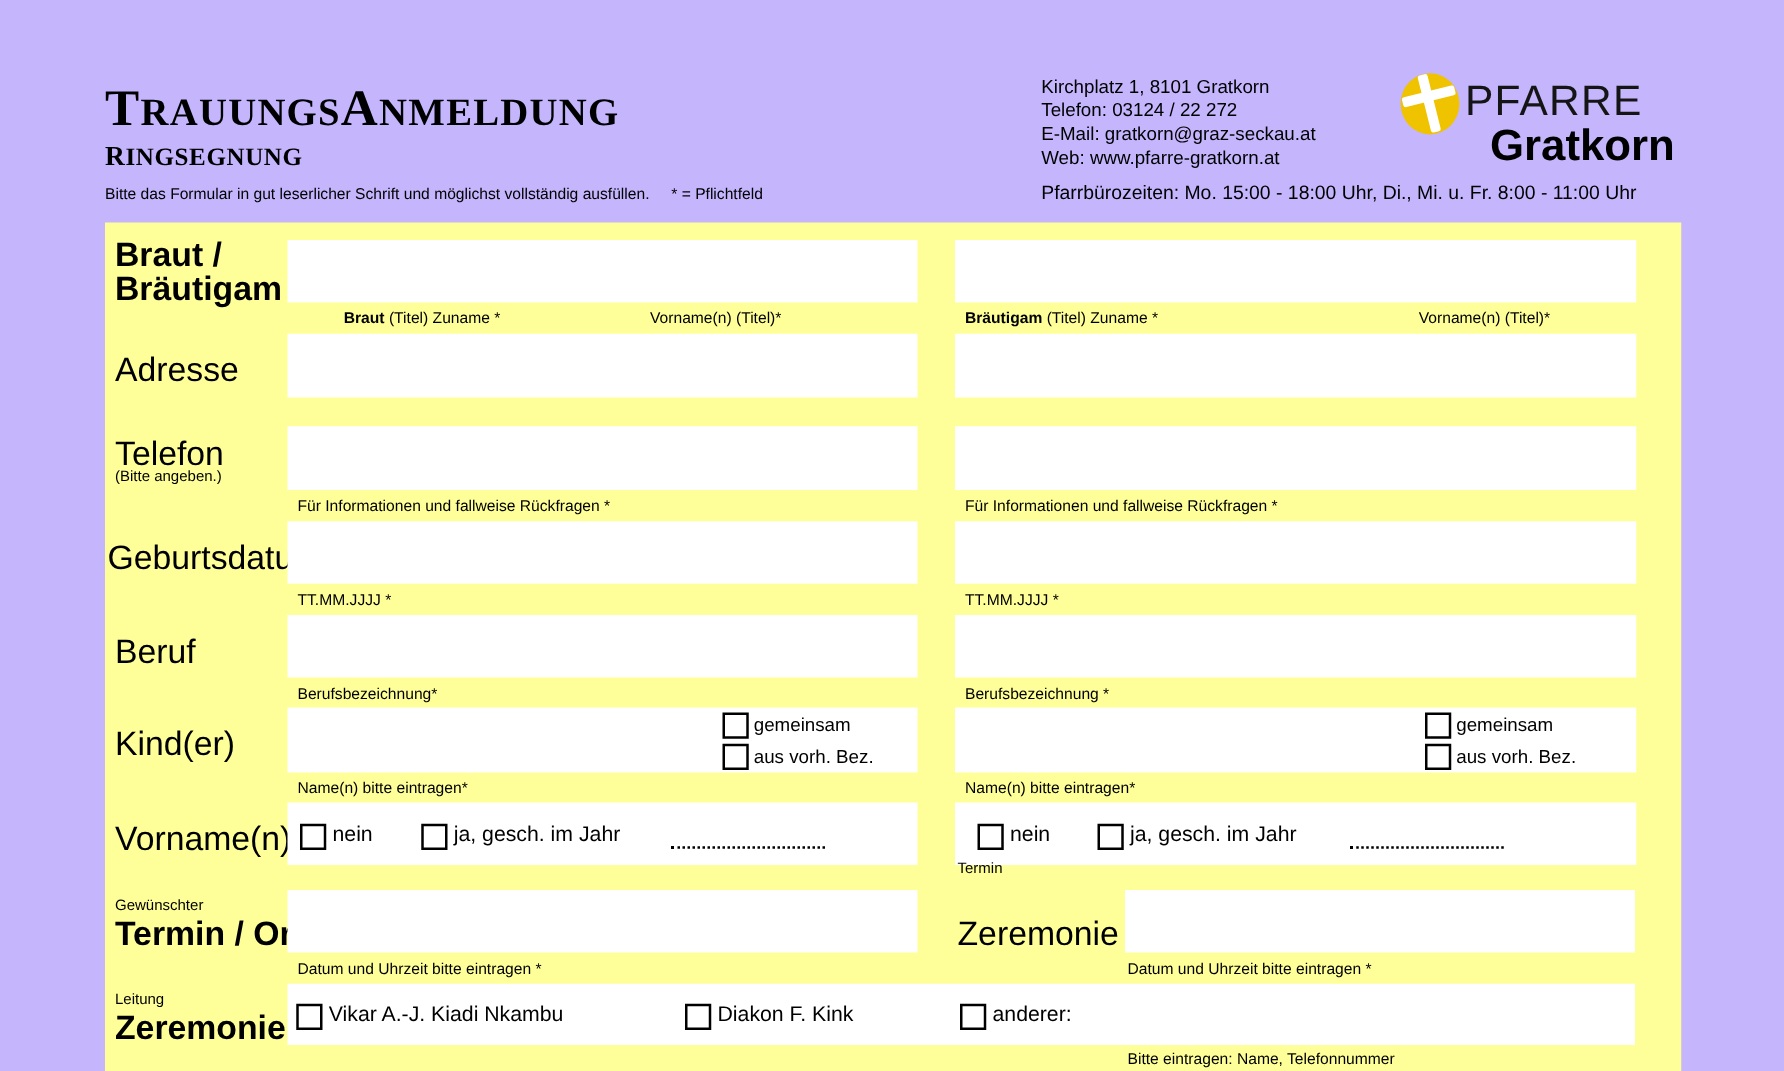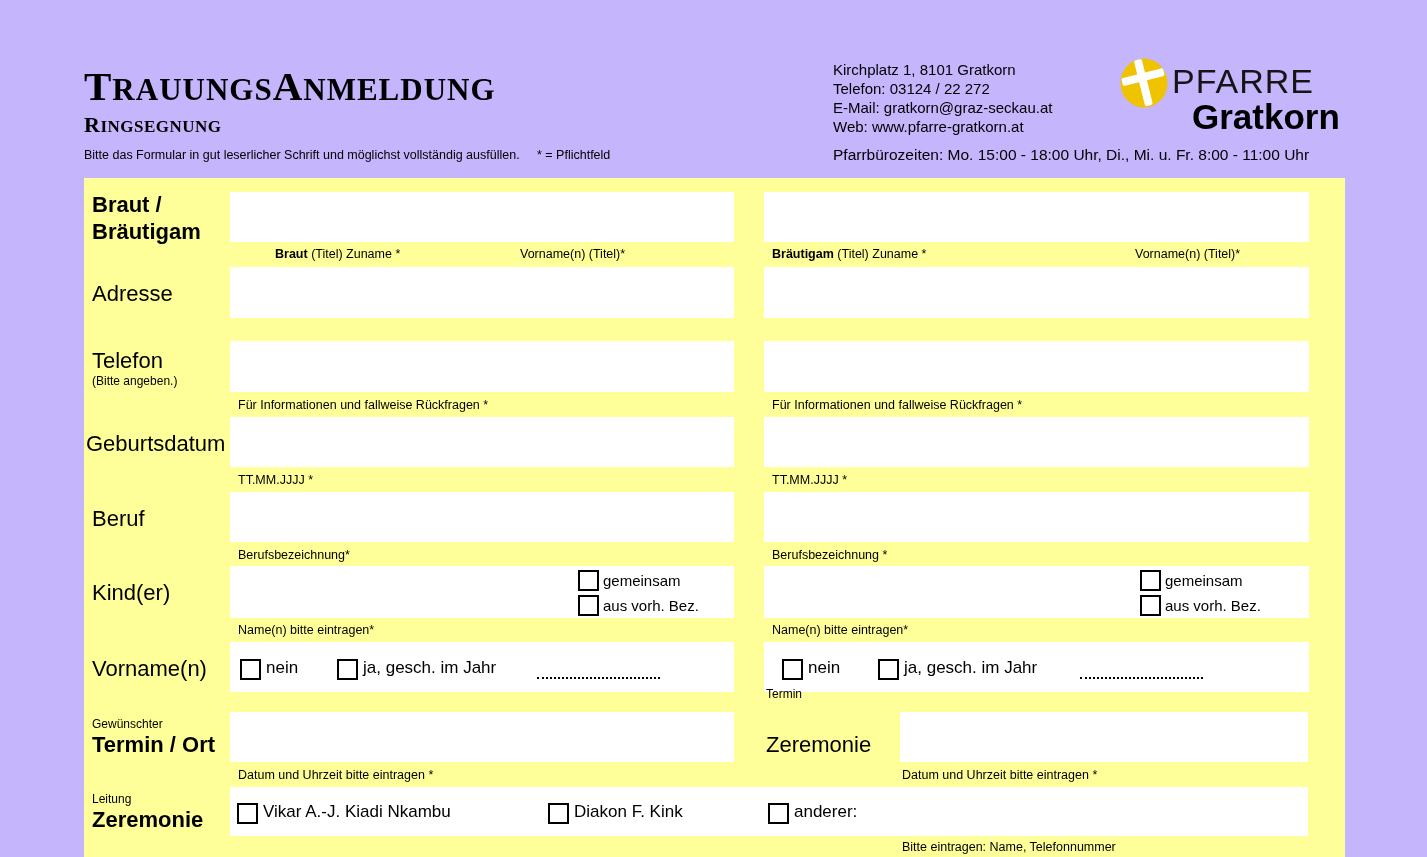--- a/index.html
+++ b/index.html
@@ -7,31 +7,31 @@
   #page{position:relative;width:1427px;height:857px;background:#c4b5fd;overflow:hidden;}
 
   .abs{position:absolute;}
 
   
   .title{font-family:"Liberation Serif",serif;font-weight:bold;letter-spacing:1px;white-space:nowrap;}
   .title .big{font-size:41px;}
   .title .sml{font-size:31px;}
   .subtitle{font-family:"Liberation Serif",serif;font-weight:bold;letter-spacing:0.5px;white-space:nowrap;}
   .subtitle .big{font-size:22px;}
-  .subtitle .sml{font-size:17px;}
+  .subtitle .sml{font-size:20px;}
   .note{font-size:12.5px;}
   .contact-line{font-size:15px;line-height:19px;white-space:nowrap;}
   .hours{font-size:15.5px;white-space:nowrap;}
   .logo-org{font-size:34px;font-weight:400;letter-spacing:1px;color:#151515;white-space:nowrap;}
   .logo-place{font-size:35px;font-weight:bold;letter-spacing:0;color:#000;white-space:nowrap;}
 
   
   .form-bg{background:#FFFF99;}
   .box{background:#ffffff;}
-  .rowlbl{font-size:22px;white-space:nowrap;}
+  .rowlbl{font-size:27px;white-space:nowrap;}
   .bold{font-weight:bold;}
   .smalllbl{font-size:12px;white-space:nowrap;}
   .cap{font-size:12.5px;white-space:nowrap;}
   .cb{width:17px;height:17px;border:2px solid #000;background:#fff;box-sizing:content-box;}
   .cbl{font-size:17px;white-space:nowrap;}
   .cbl-s{font-size:15px;white-space:nowrap;}
   .dots{border-bottom:2px dotted #000;height:1px;}
 </style>
 </head>
 <body>

